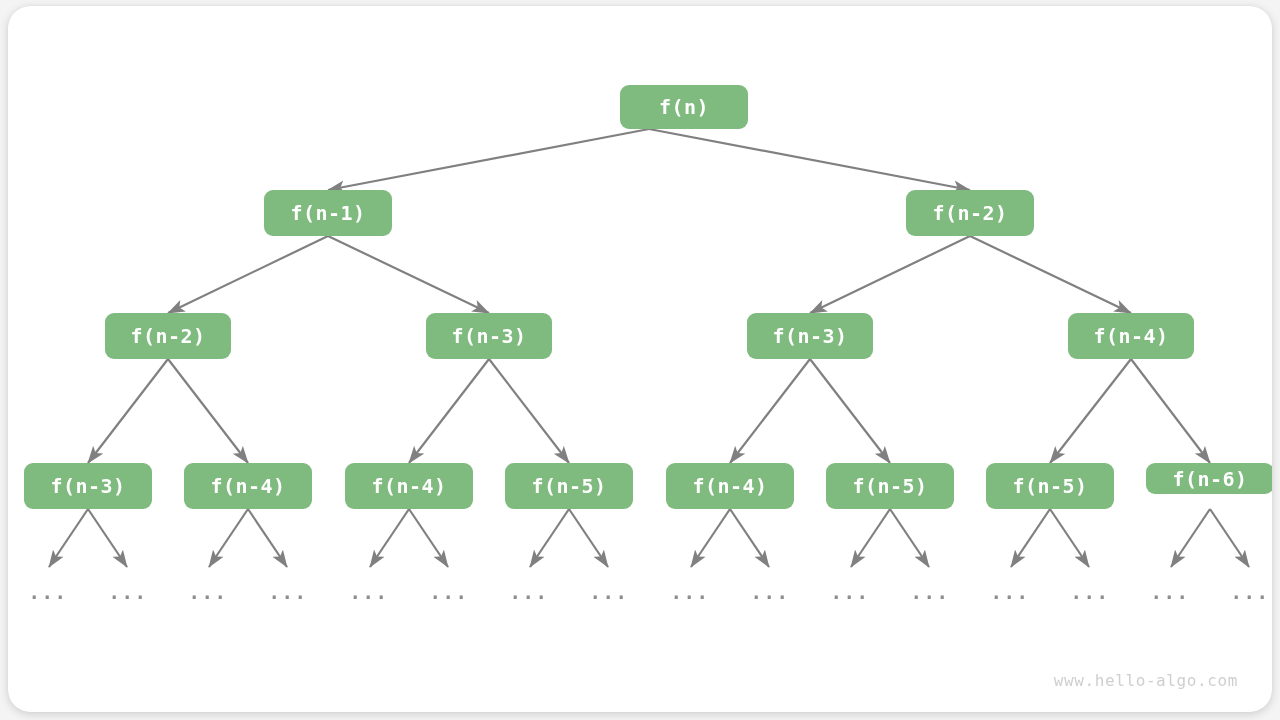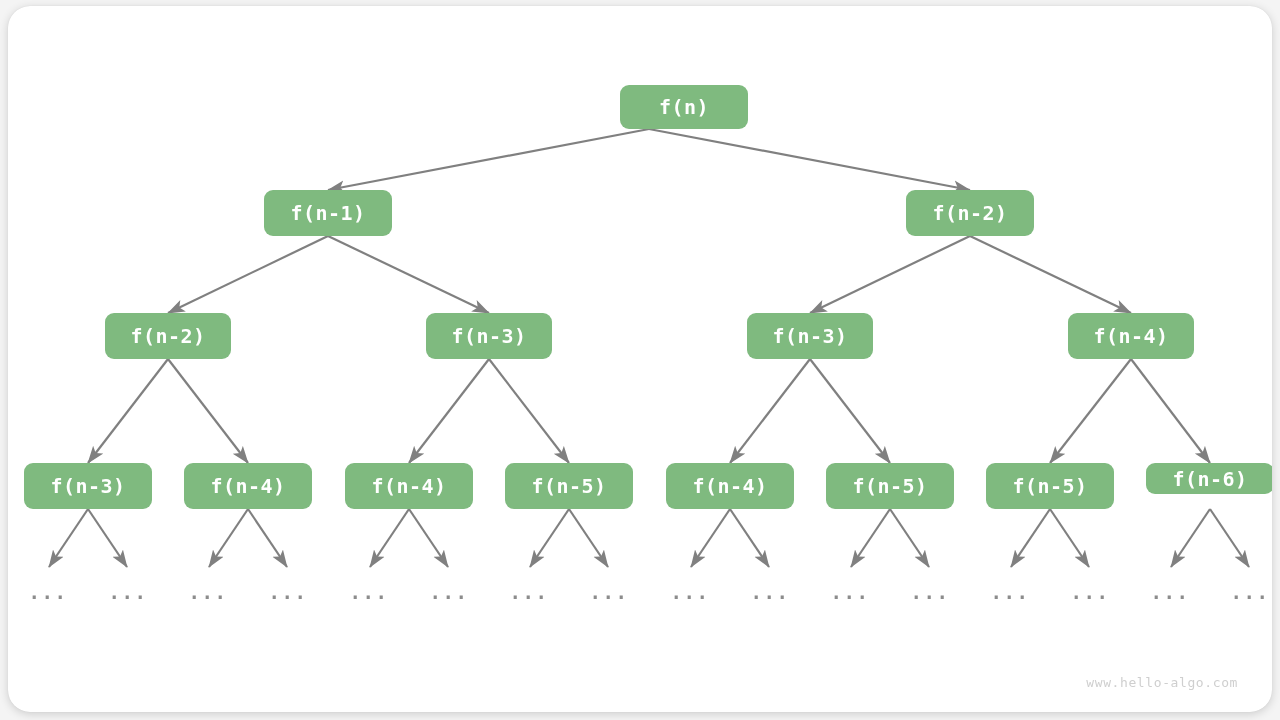--- a/index.html
+++ b/index.html
@@ -66,21 +66,21 @@
     line-height: 1;
     white-space: nowrap;
     transform: translate(-50%, -50%);
   }
   #watermark {
     position: absolute;
     right: 34px;
     bottom: 22px;
     color: #cfcfcf;
     font-family: "DejaVu Sans Mono", monospace;
-    font-size: 13px;
+    font-size: 16px;
     letter-spacing: 0.6px;
     white-space: nowrap;
   }
 </style>
 </head>
 <body>
 
 <div id="stage">
   <div id="card">
 

